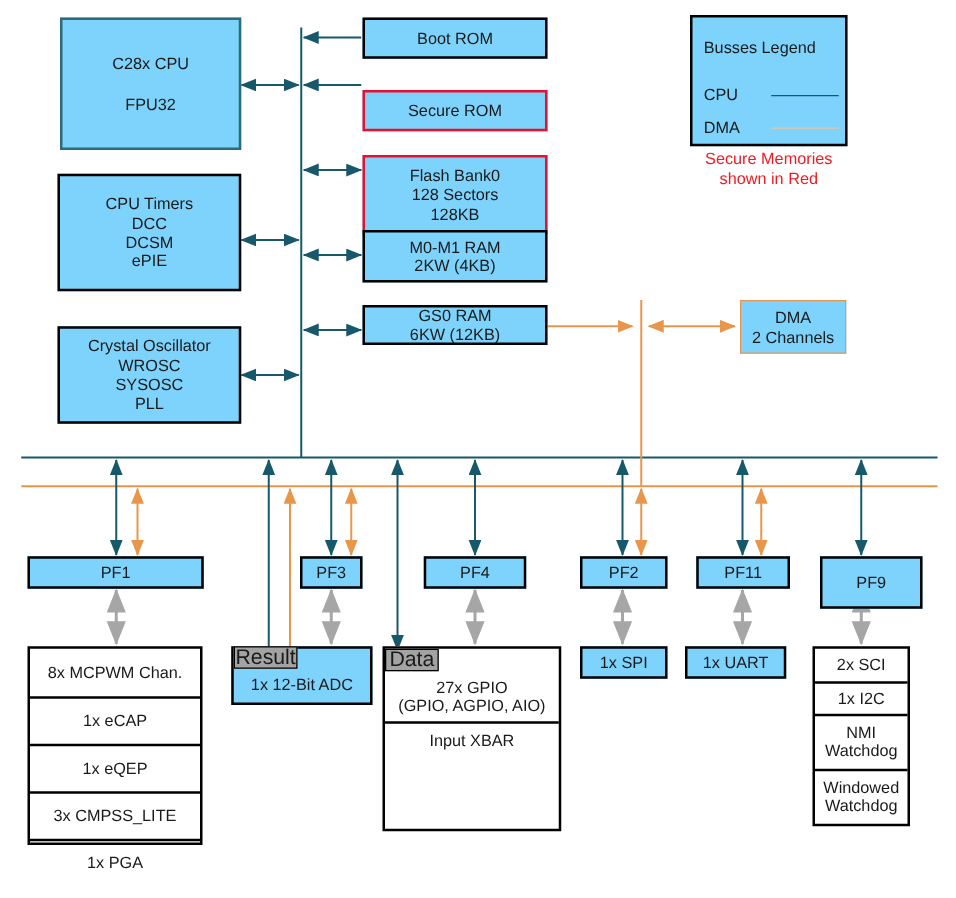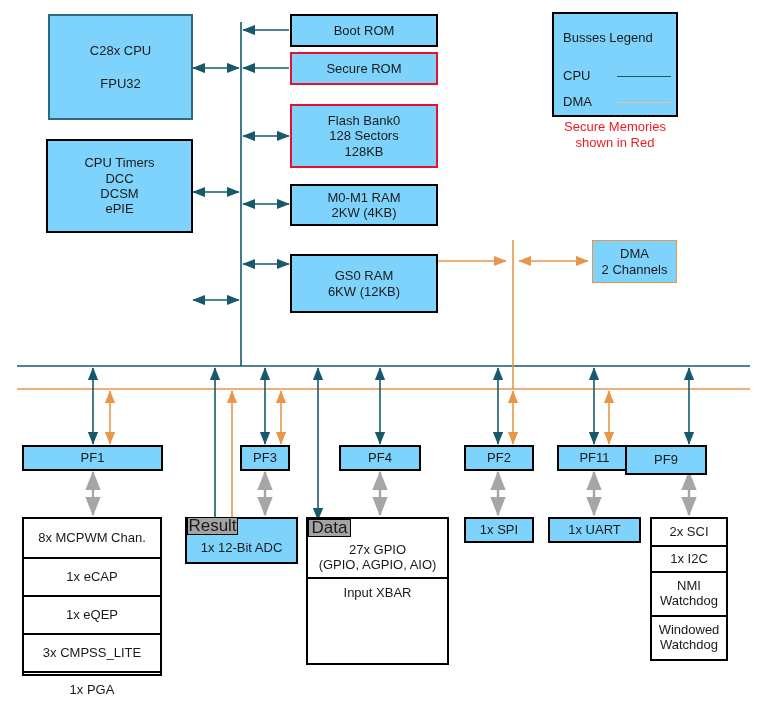--- a/index.html
+++ b/index.html
@@ -6,21 +6,21 @@
   body{
     width:765px;height:718px;position:relative;background:#ffffff;
     font-family:"Liberation Sans", sans-serif;
     font-size:13px;color:#1a1a1a;overflow:hidden;
   }
   #canvas{position:absolute;left:0;top:0;width:765px;height:718px;}
   .box{position:absolute;box-sizing:border-box;background:#7dd3fc;
        display:flex;flex-direction:column;align-items:center;justify-content:center;
        text-align:center;line-height:1.18;}
   .b-black{border:2px solid #000;}
-  .b-red{border:2px solid #e8112d;}
+  .b-red{border:2px solid #e8112d;margin-top:20px;}
   .b-blue{border:2px solid #2d6a7a;}
   .b-orange{border:1.5px solid #e8964b;}
   .stack{position:absolute;box-sizing:border-box;border:2px solid #000;background:#fff;}
   .stack > div{box-sizing:border-box;display:flex;align-items:center;justify-content:center;
                text-align:center;line-height:1.15;}
   .stack > div + div{border-top:2px solid #000;}
   .tag{position:absolute;box-sizing:border-box;border:1.5px solid #000;background:#a3a3a3;
        display:flex;align-items:center;justify-content:center;font-size:17px;z-index:6;}
   .legend-title{position:absolute;}
   .lg-row{position:absolute;}
@@ -121,41 +121,47 @@
     <div class="t" style="margin-top:17px;">FPU32</div>
   </div>
 
   <div class="box b-black" style="left:46px;top:139px;width:147px;height:94px;">
     <div class="t">CPU Timers</div>
     <div class="t">DCC</div>
     <div class="t">DCSM</div>
     <div class="t">ePIE</div>
   </div>
 
+  <div class="box b-black" style="left:46px;top:261px;width:147px;height:78px;">
+    <div class="t">Crystal Oscillator</div>
+    <div class="t">WROSC</div>
+    <div class="t">SYSOSC</div>
+    <div class="t">PLL</div>
+  </div>
 
   <div class="box b-black" style="left:290px;top:14px;width:148px;height:33px;">
     <div class="t">Boot ROM</div>
   </div>
 
   <div class="box b-red" style="left:290px;top:52px;width:148px;height:33px;">
     <div class="t">Secure ROM</div>
   </div>
 
   <div class="box b-red" style="left:290px;top:104px;width:148px;height:64px;">
     <div class="t">Flash Bank0</div>
     <div class="t">128 Sectors</div>
     <div class="t">128KB</div>
   </div>
 
   <div class="box b-black" style="left:290px;top:184px;width:148px;height:42px;">
     <div class="t">M0-M1 RAM</div>
     <div class="t">2KW (4KB)</div>
   </div>
 
-  <div class="box b-black" style="left:290px;top:254px;width:148px;height:59px;">
+  <div class="box b-black" style="left:290px;top:244px;width:148px;height:32px;">
     <div class="t">GS0 RAM</div>
     <div class="t">6KW (12KB)</div>
   </div>
 
   <div class="box b-orange" style="left:592px;top:240px;width:85px;height:43px;">
     <div class="t">DMA</div>
     <div class="t">2 Channels</div>
   </div>
 
   <div class="box b-black" style="left:552px;top:12px;width:126px;height:105px;display:block;">
@@ -179,21 +185,21 @@
   </div>
   <div class="box b-black" style="left:339px;top:445px;width:82px;height:26px;">
     <div class="t">PF4</div>
   </div>
   <div class="box b-black" style="left:464px;top:445px;width:70px;height:26px;">
     <div class="t">PF2</div>
   </div>
   <div class="box b-black" style="left:557px;top:445px;width:75px;height:26px;">
     <div class="t">PF11</div>
   </div>
-  <div class="box b-black" style="left:625px;top:445px;width:82px;height:30px;">
+  <div class="box b-black" style="left:656px;top:445px;width:82px;height:42px;">
     <div class="t">PF9</div>
   </div>
 
   <div class="stack" style="left:22px;top:517px;width:140px;height:159px;">
     <div class="t" style="height:38px;">8x MCPWM Chan.</div>
     <div class="t" style="height:38px;">1x eCAP</div>
     <div class="t" style="height:38px;">1x eQEP</div>
     <div class="t" style="height:38px;">3x CMPSS_LITE</div>
     <div class="t" style="height:37px;">1x PGA</div>
   </div>
@@ -208,21 +214,21 @@
       <div class="t">27x GPIO</div>
       <div class="t">(GPIO, AGPIO, AIO)</div>
     </div>
     <div class="t" style="height:30px;">Input XBAR</div>
   </div>
   <div class="tag" style="left:308px;top:519px;width:43px;height:18px;">Data</div>
 
   <div class="box b-black" style="left:464px;top:517px;width:70px;height:26px;">
     <div class="t">1x SPI</div>
   </div>
-  <div class="box b-black" style="left:548px;top:517px;width:93px;height:26px;">
+  <div class="box b-black" style="left:548px;top:517px;width:81px;height:26px;">
     <div class="t">1x UART</div>
   </div>
 
   <div class="stack" style="left:650px;top:517px;width:78px;height:144px;">
     <div class="t" style="height:26px;">2x SCI</div>
     <div class="t" style="height:26px;">1x I2C</div>
     <div style="height:44px;flex-direction:column;display:flex;align-items:center;justify-content:center;">
       <div class="t">NMI</div>
       <div class="t">Watchdog</div>
     </div>

